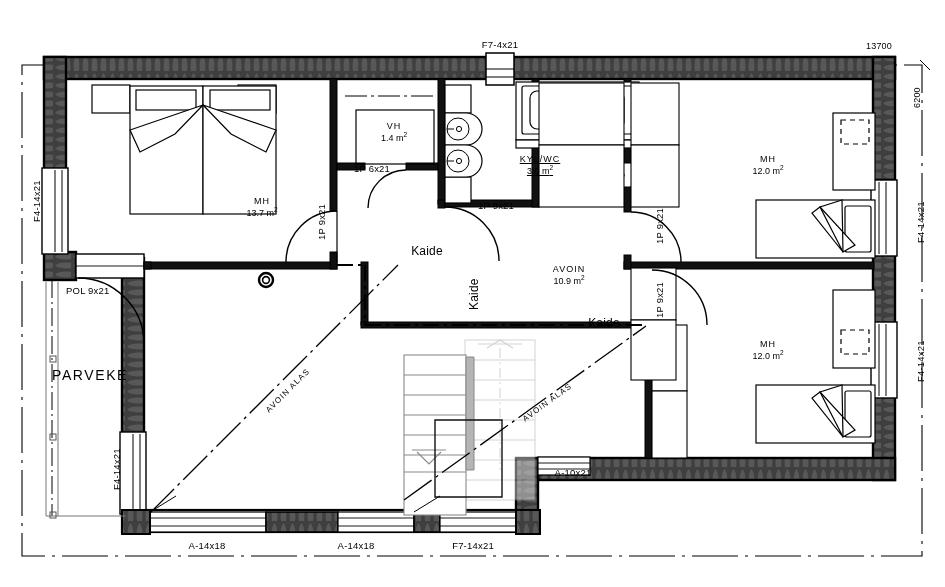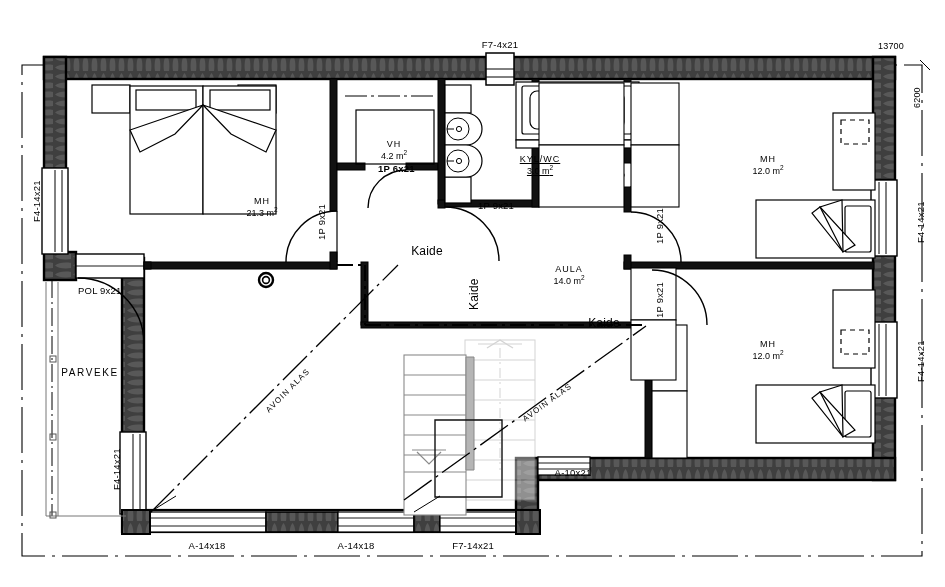--- a/index.html
+++ b/index.html
@@ -11,21 +11,21 @@
        line-height:1.15;letter-spacing:.2px;}
   .lbl.c{transform:translateX(-50%);}
   .room{font-size:9px;text-align:center;transform:translateX(-50%);letter-spacing:1px;}
   .room .area{letter-spacing:0px;}
   .room sup{font-size:6.5px;vertical-align:super;}
   .door{font-size:9.5px;}
   .win{font-size:9.5px;}
   .dim{font-size:9px;}
   .kaide{font-size:12px;}
   .avoin{font-size:8px;letter-spacing:1.2px;}
-  .parveke{font-size:10px;letter-spacing:1.6px;}
+  .parveke{font-size:14px;letter-spacing:1.6px;}
   .rot90{transform-origin:0 0;transform:rotate(-90deg);}
 </style>
 </head>
 <body>
 
 <div id="stage">
 
   <svg width="945" height="587" viewBox="0 0 945 587">
     <defs>
 
@@ -317,58 +317,58 @@
 
     <g stroke="#000" stroke-width="1" fill="none">
       <line x1="920" y1="60" x2="930" y2="70"></line>
     </g>
 
     <line x1="345" y1="96" x2="437" y2="96" stroke="#000" stroke-width="1" stroke-dasharray="22 4 3 4"></line>
 
     <rect x="356" y="110" width="78" height="54" fill="none" stroke="#000" stroke-width="1.2"></rect>
   </svg>
 
-  <div class="lbl dim" style="left:866px;top:41px;margin-left:12px;">13700</div>
+  <div class="lbl dim" style="left:866px;top:41px;">13700</div>
   <div class="lbl dim rot90" style="left:912px;top:108px;">6200</div>
 
   <div class="lbl win c" style="left:500px;top:40px;">F7-4x21</div>
   <div class="lbl win rot90" style="left:32px;top:222px;">F4-14x21</div>
   <div class="lbl win rot90" style="left:112px;top:490px;">F4-14x21</div>
   <div class="lbl win rot90" style="left:916px;top:243px;">F4-14x21</div>
   <div class="lbl win rot90" style="left:916px;top:382px;">F4-14x21</div>
   <div class="lbl win c" style="left:207px;top:541px;">A-14x18</div>
   <div class="lbl win c" style="left:356px;top:541px;">A-14x18</div>
   <div class="lbl win c" style="left:473px;top:541px;">F7-14x21</div>
   <div class="lbl win c" style="left:573px;top:468px;">A-10x21</div>
 
   <div class="lbl door rot90" style="left:317px;top:240px;">1P 9x21</div>
-  <div class="lbl door" style="left:378px;top:164px;font-weight:bold;">1P 6x21</div>
+  <div class="lbl door" style="left:354px;top:164px;">1P 6x21</div>
   <div class="lbl door" style="left:478px;top:201px;">1P 9x21</div>
   <div class="lbl door rot90" style="left:655px;top:244px;">1P 9x21</div>
   <div class="lbl door rot90" style="left:655px;top:318px;">1P 9x21</div>
-  <div class="lbl door" style="left:78px;top:286px;">POL 9x21</div>
+  <div class="lbl door" style="left:66px;top:286px;">POL 9x21</div>
 
   <div class="lbl room" style="left:262px;top:196px;">
     <div>MH</div>
-    <div class="area"><span>21.3 m</span><sup>2</sup></div>
-  </div>
-
-  <div class="lbl room" style="left:394px;top:121px;margin-top:18px;">
+    <div class="area"><span>13.7 m</span><sup>2</sup></div>
+  </div>
+
+  <div class="lbl room" style="left:394px;top:121px;">
     <div>VH</div>
-    <div class="area"><span>4.2 m</span><sup>2</sup></div>
+    <div class="area"><span>1.4 m</span><sup>2</sup></div>
   </div>
 
   <div class="lbl room" style="left:540px;top:154px;text-decoration:underline;">
     <div>KYL/WC</div>
     <div class="area"><span>3.0 m</span><sup>2</sup></div>
   </div>
 
   <div class="lbl room" style="left:569px;top:264px;">
-    <div>AULA</div>
-    <div class="area"><span>14.0 m</span><sup>2</sup></div>
+    <div>AVOIN</div>
+    <div class="area"><span>10.9 m</span><sup>2</sup></div>
   </div>
 
   <div class="lbl room" style="left:768px;top:154px;">
     <div>MH</div>
     <div class="area"><span>12.0 m</span><sup>2</sup></div>
   </div>
 
   <div class="lbl room" style="left:768px;top:339px;">
     <div>MH</div>
     <div class="area"><span>12.0 m</span><sup>2</sup></div>

